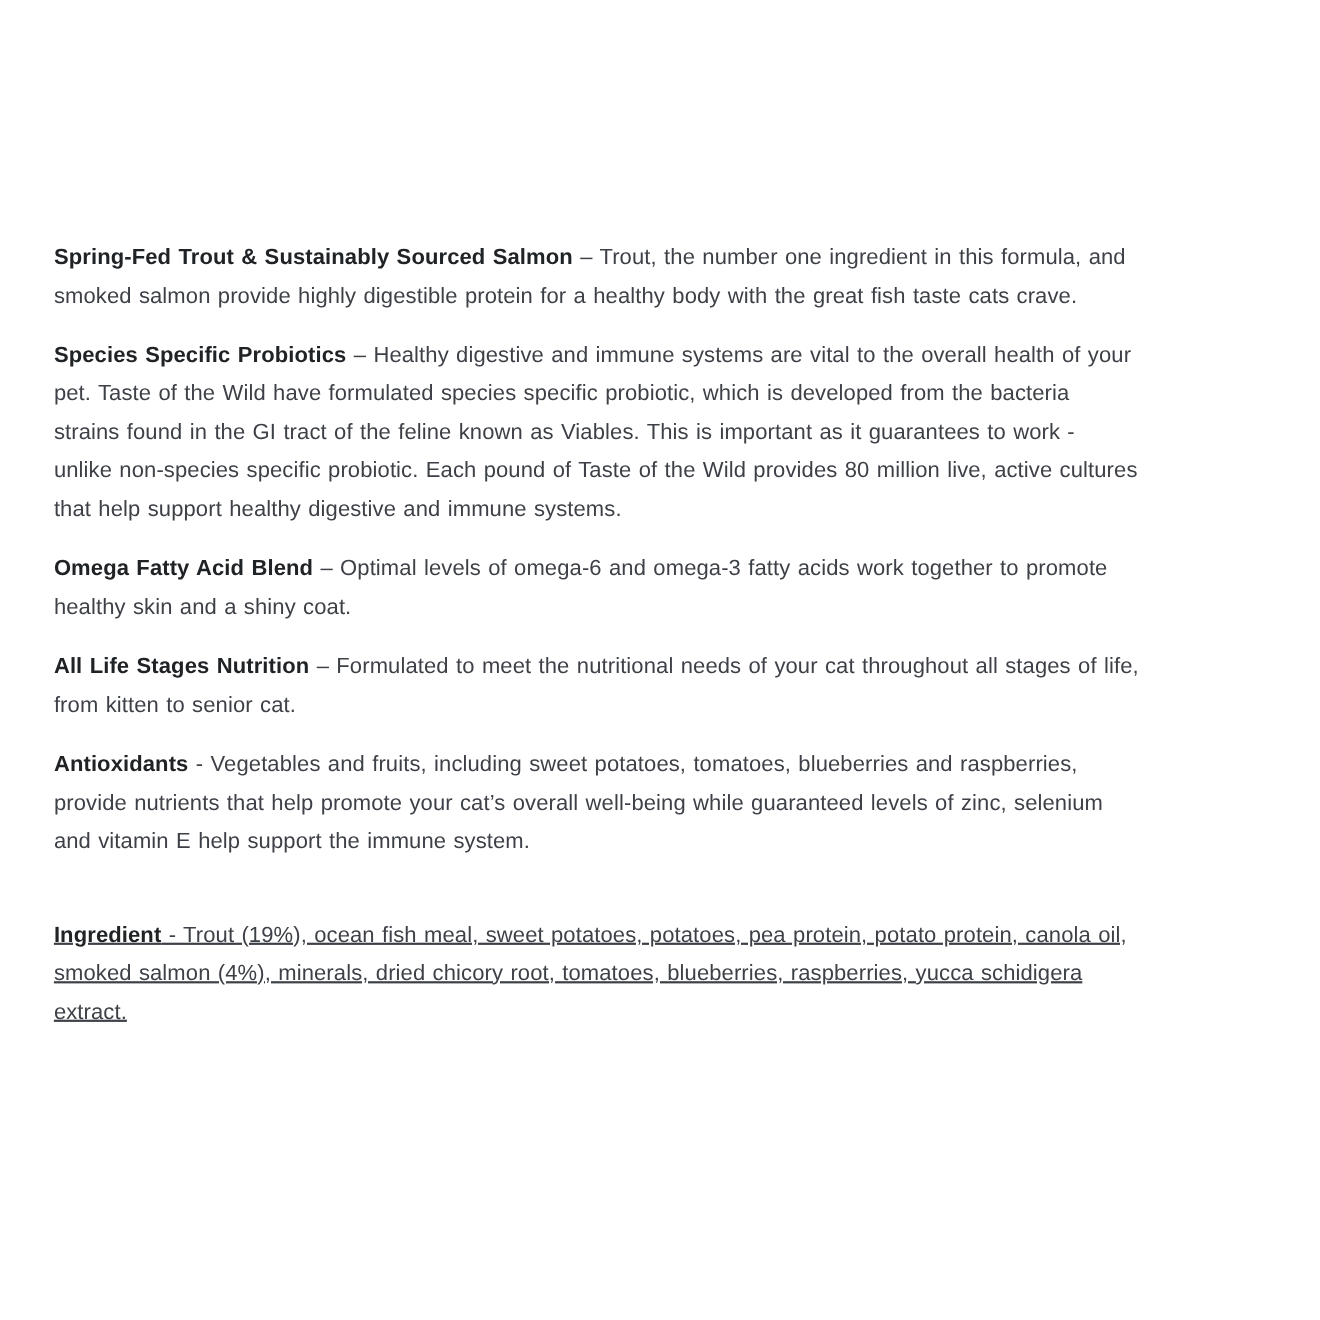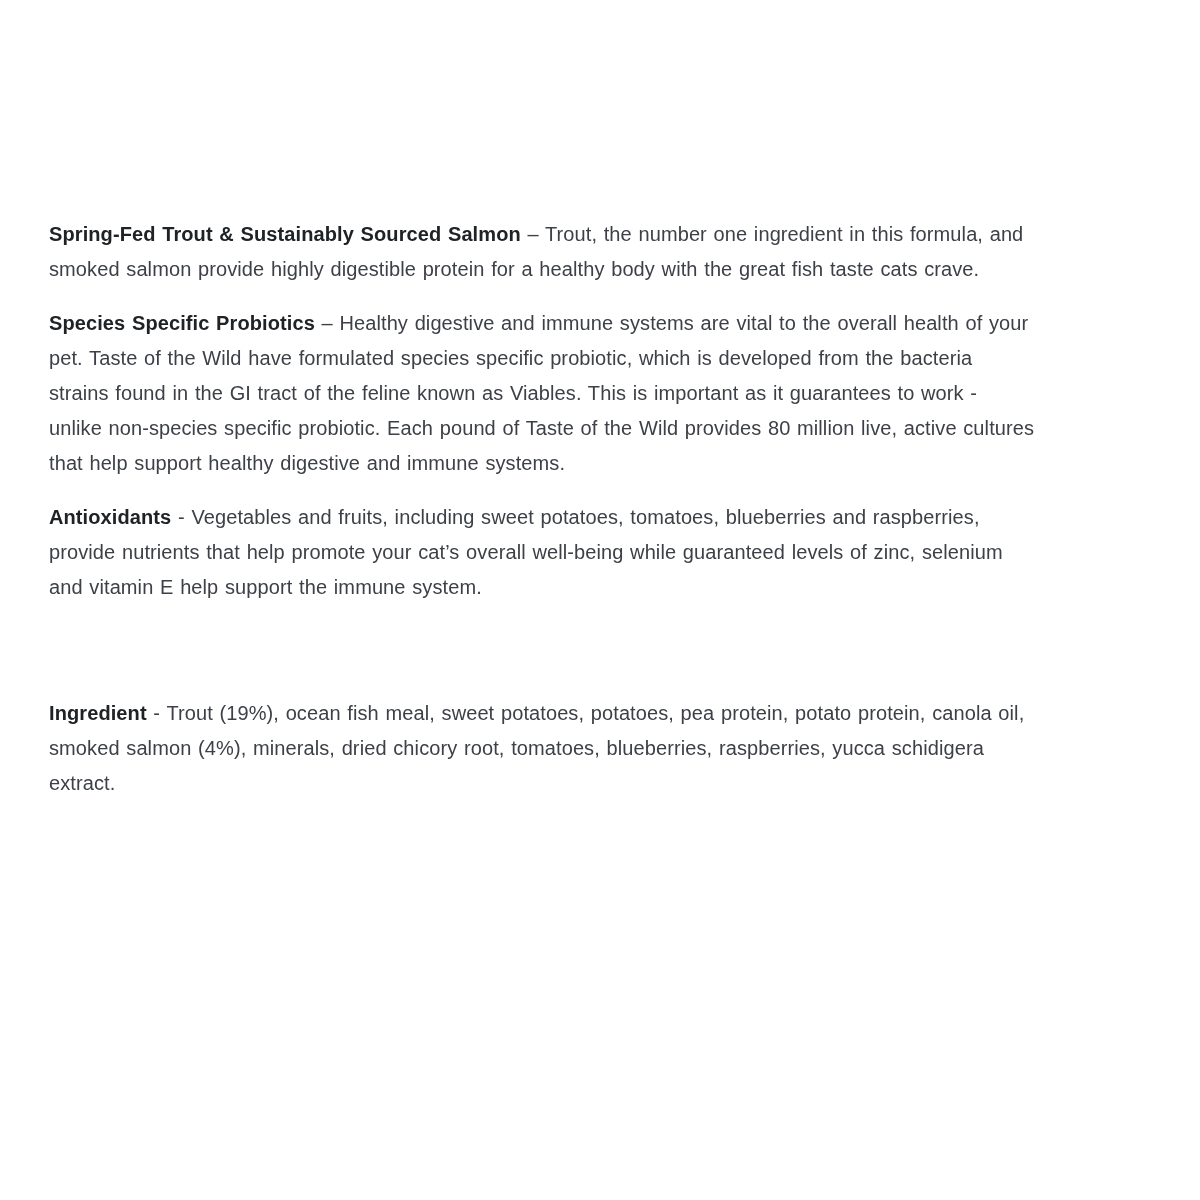--- a/index.html
+++ b/index.html
@@ -25,38 +25,45 @@
     line-height: 35px;
     color: #3d4147;
     letter-spacing: 0.1px;
     word-spacing: 1px;
   }
   .description p strong {
     color: #202326;
     font-weight: bold;
   }
   .description p.ingredients {
-    margin-top: 91px;
+    margin-top: 50px;
+    text-decoration: underline;
   }
 </style>
 </head>
 <body>
 
 <div class="description">
 
   <p>
     <strong>Spring-Fed Trout &amp; Sustainably Sourced Salmon</strong><span> – Trout, the number one ingredient in this formula, and smoked salmon provide highly digestible protein for a healthy body with the great fish taste cats crave.</span>
   </p>
 
   <p>
     <strong>Species Specific Probiotics</strong><span> – Healthy digestive and immune systems are vital to the overall health of your pet. Taste of the Wild have formulated species specific probiotic, which is developed from the bacteria strains found in the GI tract of the feline known as Viables. This is important as it guarantees to work - unlike non-species specific probiotic. Each pound of Taste of the Wild provides 80 million live, active cultures that help support healthy digestive and immune systems.</span>
   </p>
 
+  <p>
+    <strong>Omega Fatty Acid Blend</strong><span> – Optimal levels of omega-6 and omega-3 fatty acids work together to promote healthy skin and a shiny coat.</span>
+  </p>
 
 
+  <p>
+    <strong>All Life Stages Nutrition</strong><span> – Formulated to meet the nutritional needs of your cat throughout all stages of life, from kitten to senior cat.</span>
+  </p>
 
   <p>
     <strong>Antioxidants</strong><span> - Vegetables and fruits, including sweet potatoes, tomatoes, blueberries and raspberries, provide nutrients that help promote your cat’s overall well-being while guaranteed levels of zinc, selenium and vitamin E help support the immune system.</span>
   </p>
 
   <p class="ingredients">
     <strong>Ingredient</strong><span> - Trout (19%), ocean fish meal, sweet potatoes, potatoes, pea protein, potato protein, canola oil, smoked salmon (4%), minerals, dried chicory root, tomatoes, blueberries, raspberries, yucca schidigera extract.</span>
   </p>
 
 </div>

